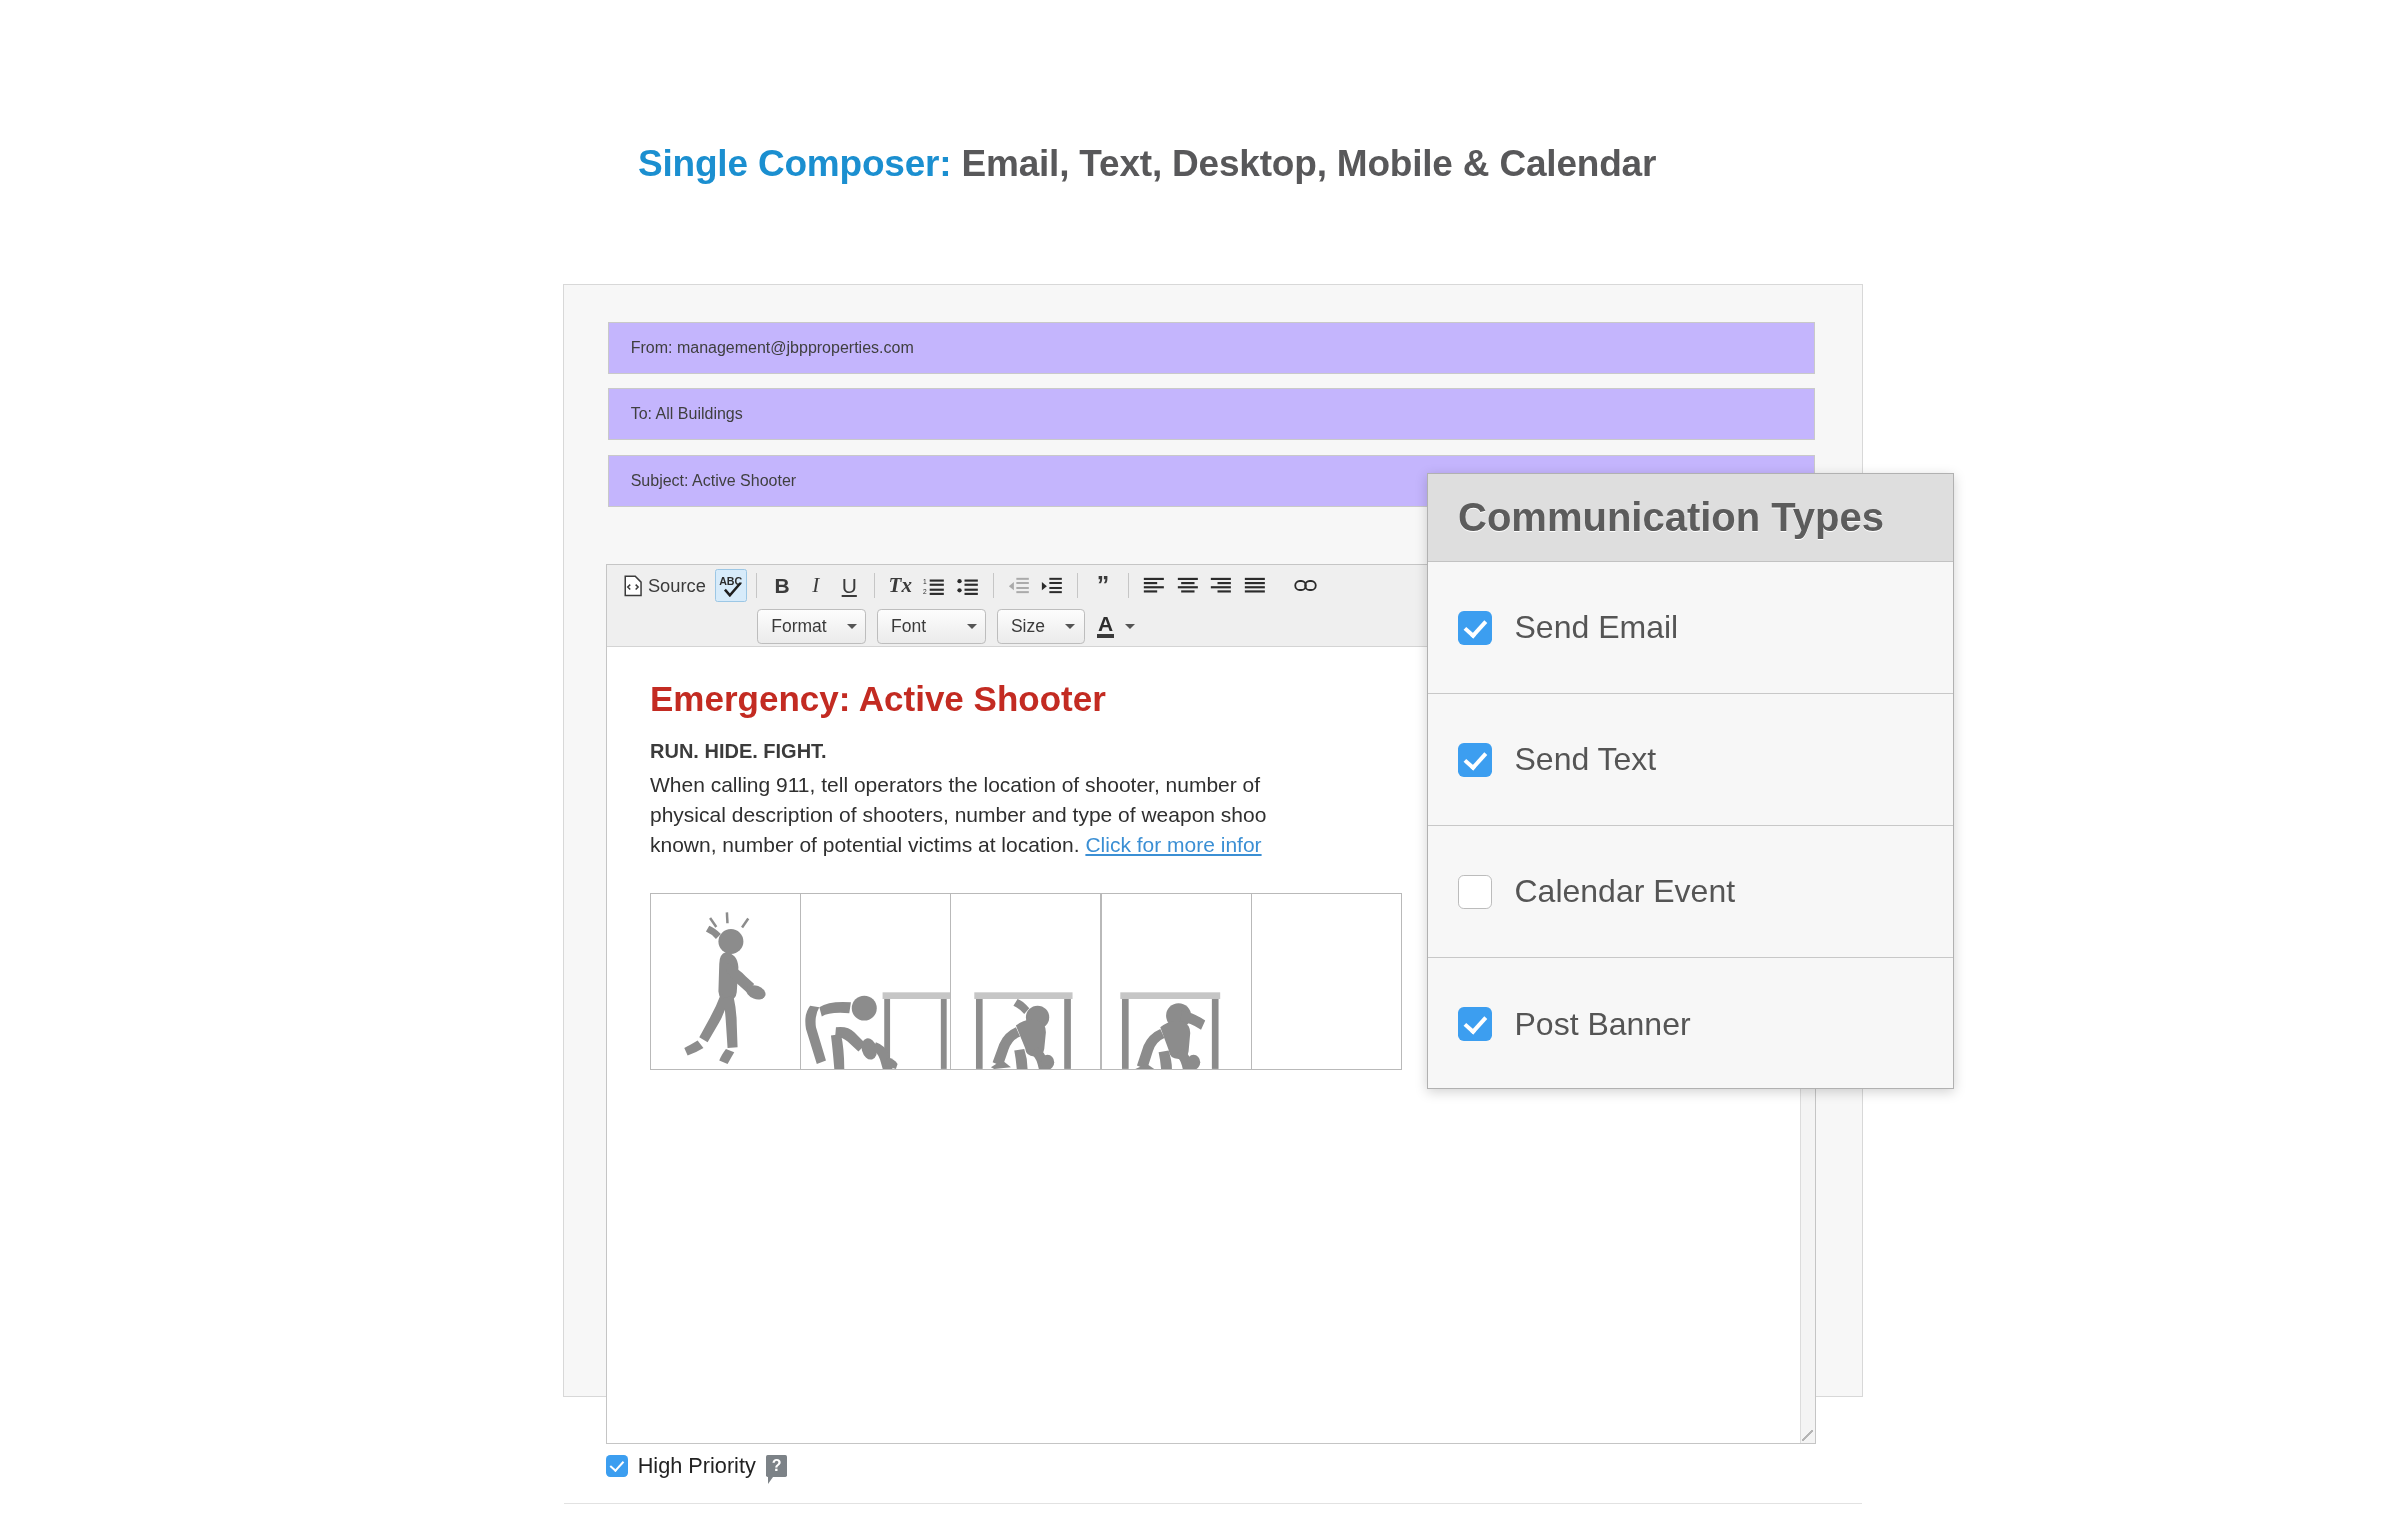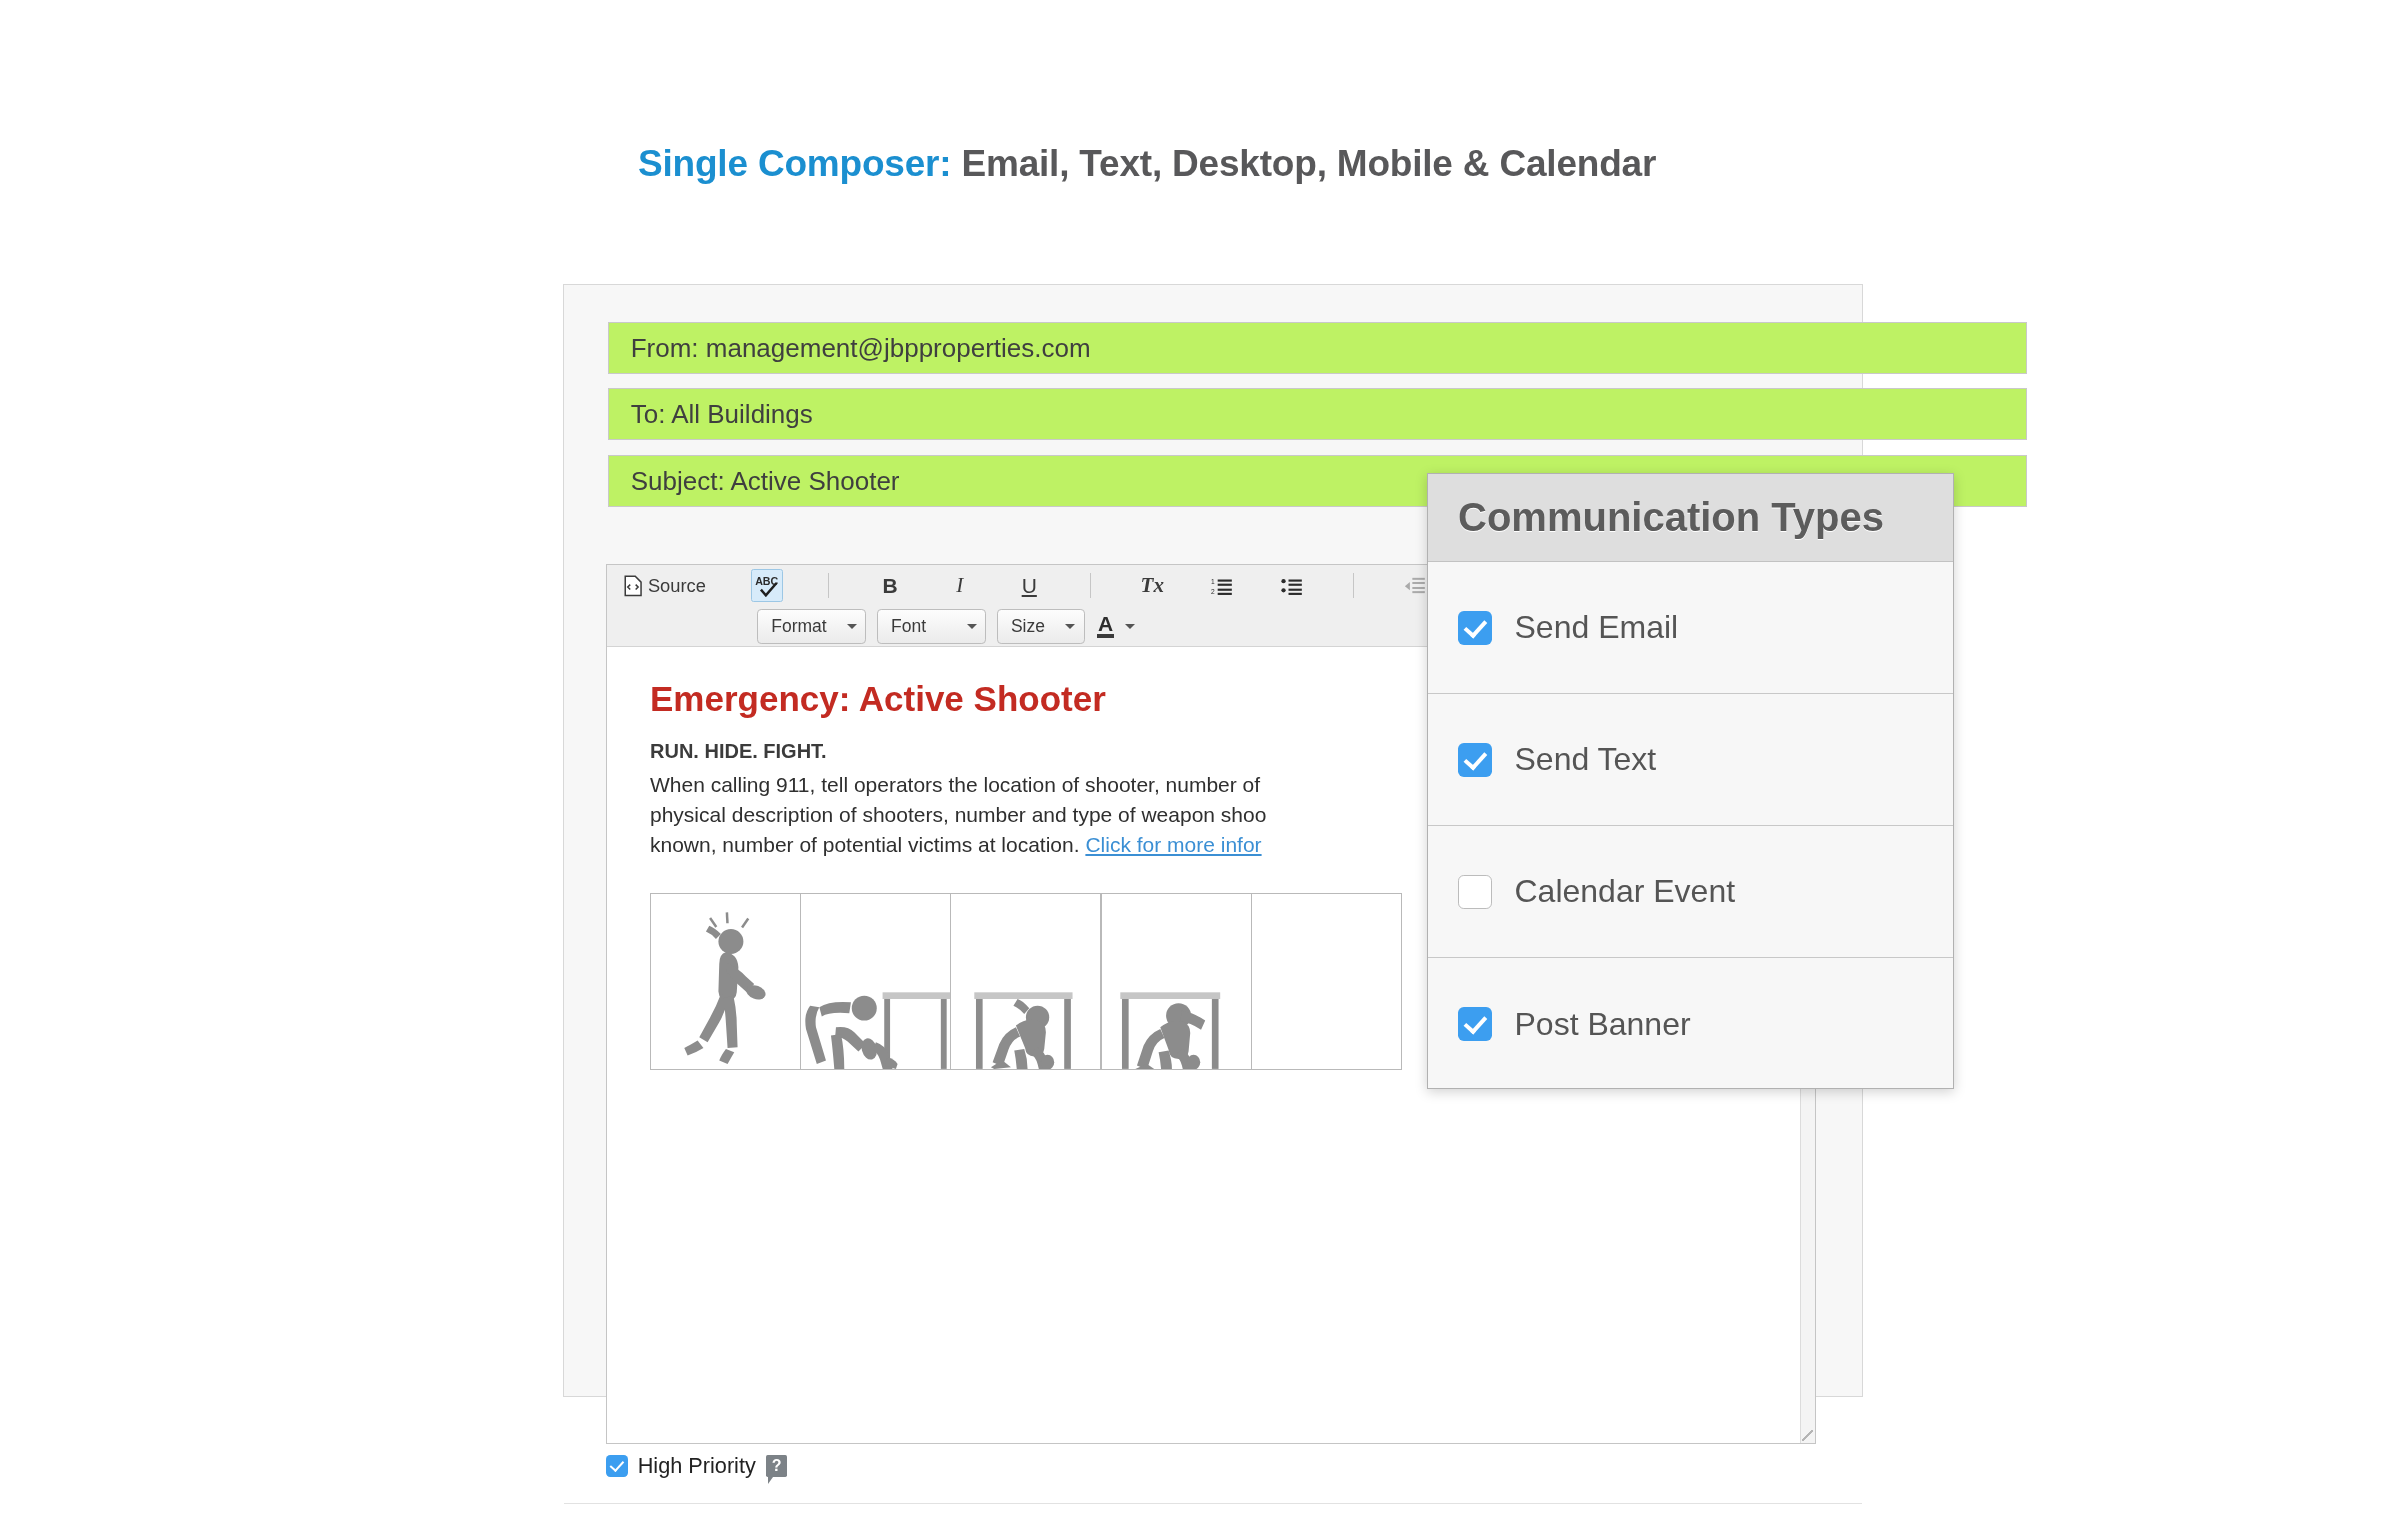--- a/index.html
+++ b/index.html
@@ -36,29 +36,29 @@
     width: 1300px;
     height: 1113px;
     background: #f7f7f7;
     border: 0.8px solid #d8d8d8;
     box-sizing: border-box;
   }
 
   .field-row {
     position: absolute;
     left: 44px;
-    width: 1419px;
+    width: 1207px;
     height: 52px;
-    background: #bef264;
+    background: #c4b5fd;
     border: 0.8px solid #c9c9c9;
     box-sizing: border-box;
     display: flex;
     align-items: center;
     padding-left: 21.7px;
-    font-size: 26px;
+    font-size: 16px;
     color: #3f3f3f;
   }
   #field-from    { top: 37px; }
   #field-to      { top: 103px; }
   #field-subject { top: 170px; }
 
   
   #editor {
     position: absolute;
     left: 42px;
@@ -77,21 +77,21 @@
     box-sizing: border-box;
     position: relative;
   }
   .tb-row {
     position: absolute;
     left: 8.3px;
     display: flex;
     align-items: center;
     height: 40px;
   }
-  #tb-row1 { top: 0.8px; gap: 36px; }
+  #tb-row1 { top: 0.8px; }
   #tb-row2 { top: 41px; left: 150px; }
 
   .tb-btn {
     height: 33px;
     min-width: 32px;
     display: flex;
     align-items: center;
     justify-content: center;
     color: #3b3b3b;
     font-size: 18.3px;

